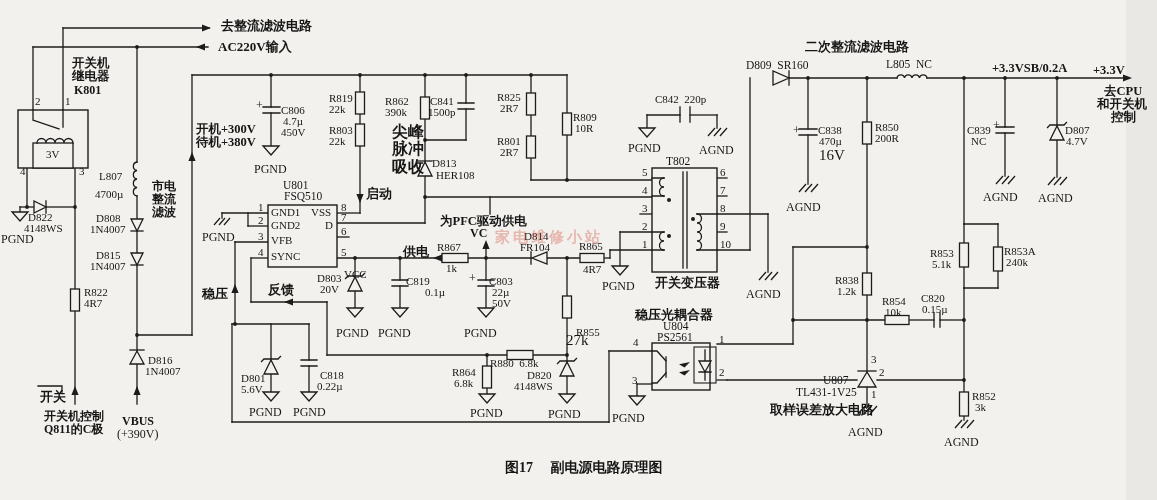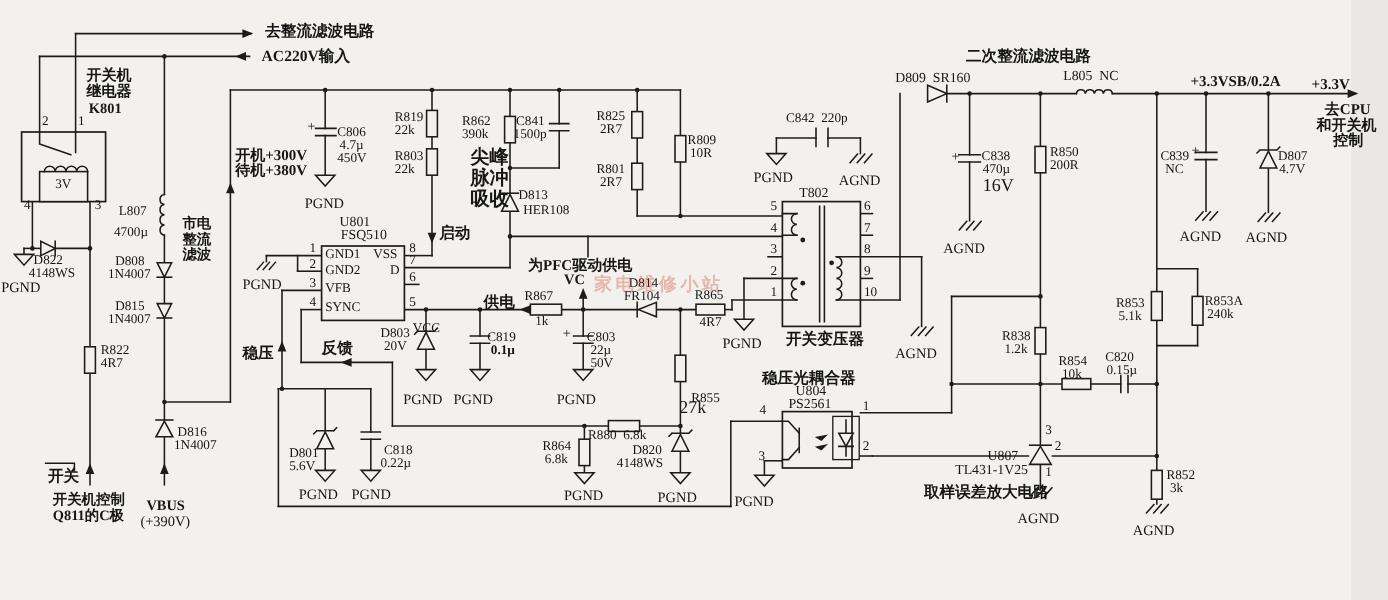--- a/index.html
+++ b/index.html
@@ -443,21 +443,21 @@
       <span class="lbl" style="left: 432px; top: 158px; font-size: 11px;">D813</span>
       <span class="lbl" style="left: 436px; top: 170px; font-size: 11px;">HER108</span>
       <span class="lbl b" style="left: 440px; top: 215px; font-size: 12.5px;">为PFC驱动供电</span>
       <span class="lbl b" style="left: 470px; top: 227px; font-size: 12px;">VC</span>
       <span class="lbl b" style="left: 403px; top: 245px; font-size: 13px;">供电</span>
       <span class="lbl" style="left: 437px; top: 242px; font-size: 11px;">R867</span>
       <span class="lbl" style="left: 446px; top: 263px; font-size: 11px;">1k</span>
       <span class="lbl" style="left: 317px; top: 273px; font-size: 11px;">D803</span>
       <span class="lbl" style="left: 320px; top: 284px; font-size: 11px;">20V</span>
       <span class="lbl" style="left: 406px; top: 276px; font-size: 11px;">C819</span>
-      <span class="lbl" style="left: 409px; top: 287px; font-size: 11px; font-weight: bold;">0.1µ</span>
+      <span class="lbl" style="left: 425px; top: 287px; font-size: 11px;">0.1µ</span>
       <span class="lbl" style="left: 469px; top: 272px; font-size: 12px;">+</span>
       <span class="lbl" style="left: 489px; top: 276px; font-size: 11px;">C803</span>
       <span class="lbl" style="left: 492px; top: 287px; font-size: 11px;">22µ</span>
       <span class="lbl" style="left: 492px; top: 298px; font-size: 11px;">50V</span>
       <span class="lbl" style="left: 336px; top: 327px; font-size: 12px;">PGND</span>
       <span class="lbl" style="left: 378px; top: 327px; font-size: 12px;">PGND</span>
       <span class="lbl" style="left: 464px; top: 327px; font-size: 12px;">PGND</span>
       <span class="lbl" style="left: 524px; top: 231px; font-size: 11px;">D814</span>
       <span class="lbl" style="left: 520px; top: 242px; font-size: 11px;">FR104</span>
       <span class="lbl" style="left: 579px; top: 241px; font-size: 11px;">R865</span>
@@ -547,13 +547,17 @@
       <span class="lbl" style="left: 657px; top: 331px; font-size: 11.5px;">PS2561</span>
       <span class="lbl" style="left: 633px; top: 337px; font-size: 11px;">4</span>
       <span class="lbl" style="left: 632px; top: 375px; font-size: 11px;">3</span>
       <span class="lbl" style="left: 719px; top: 334px; font-size: 11px;">1</span>
       <span class="lbl" style="left: 719px; top: 367px; font-size: 11px;">2</span>
       <span class="lbl" style="left: 612px; top: 412px; font-size: 12px;">PGND</span>
     </div>
 
   <div id="watermark">家电维修小站</div>
 
+  <div id="caption">
+    <span>图17</span>
+    <span>副电源电路原理图</span>
+  </div>
 </div>
 
 </body></html>

